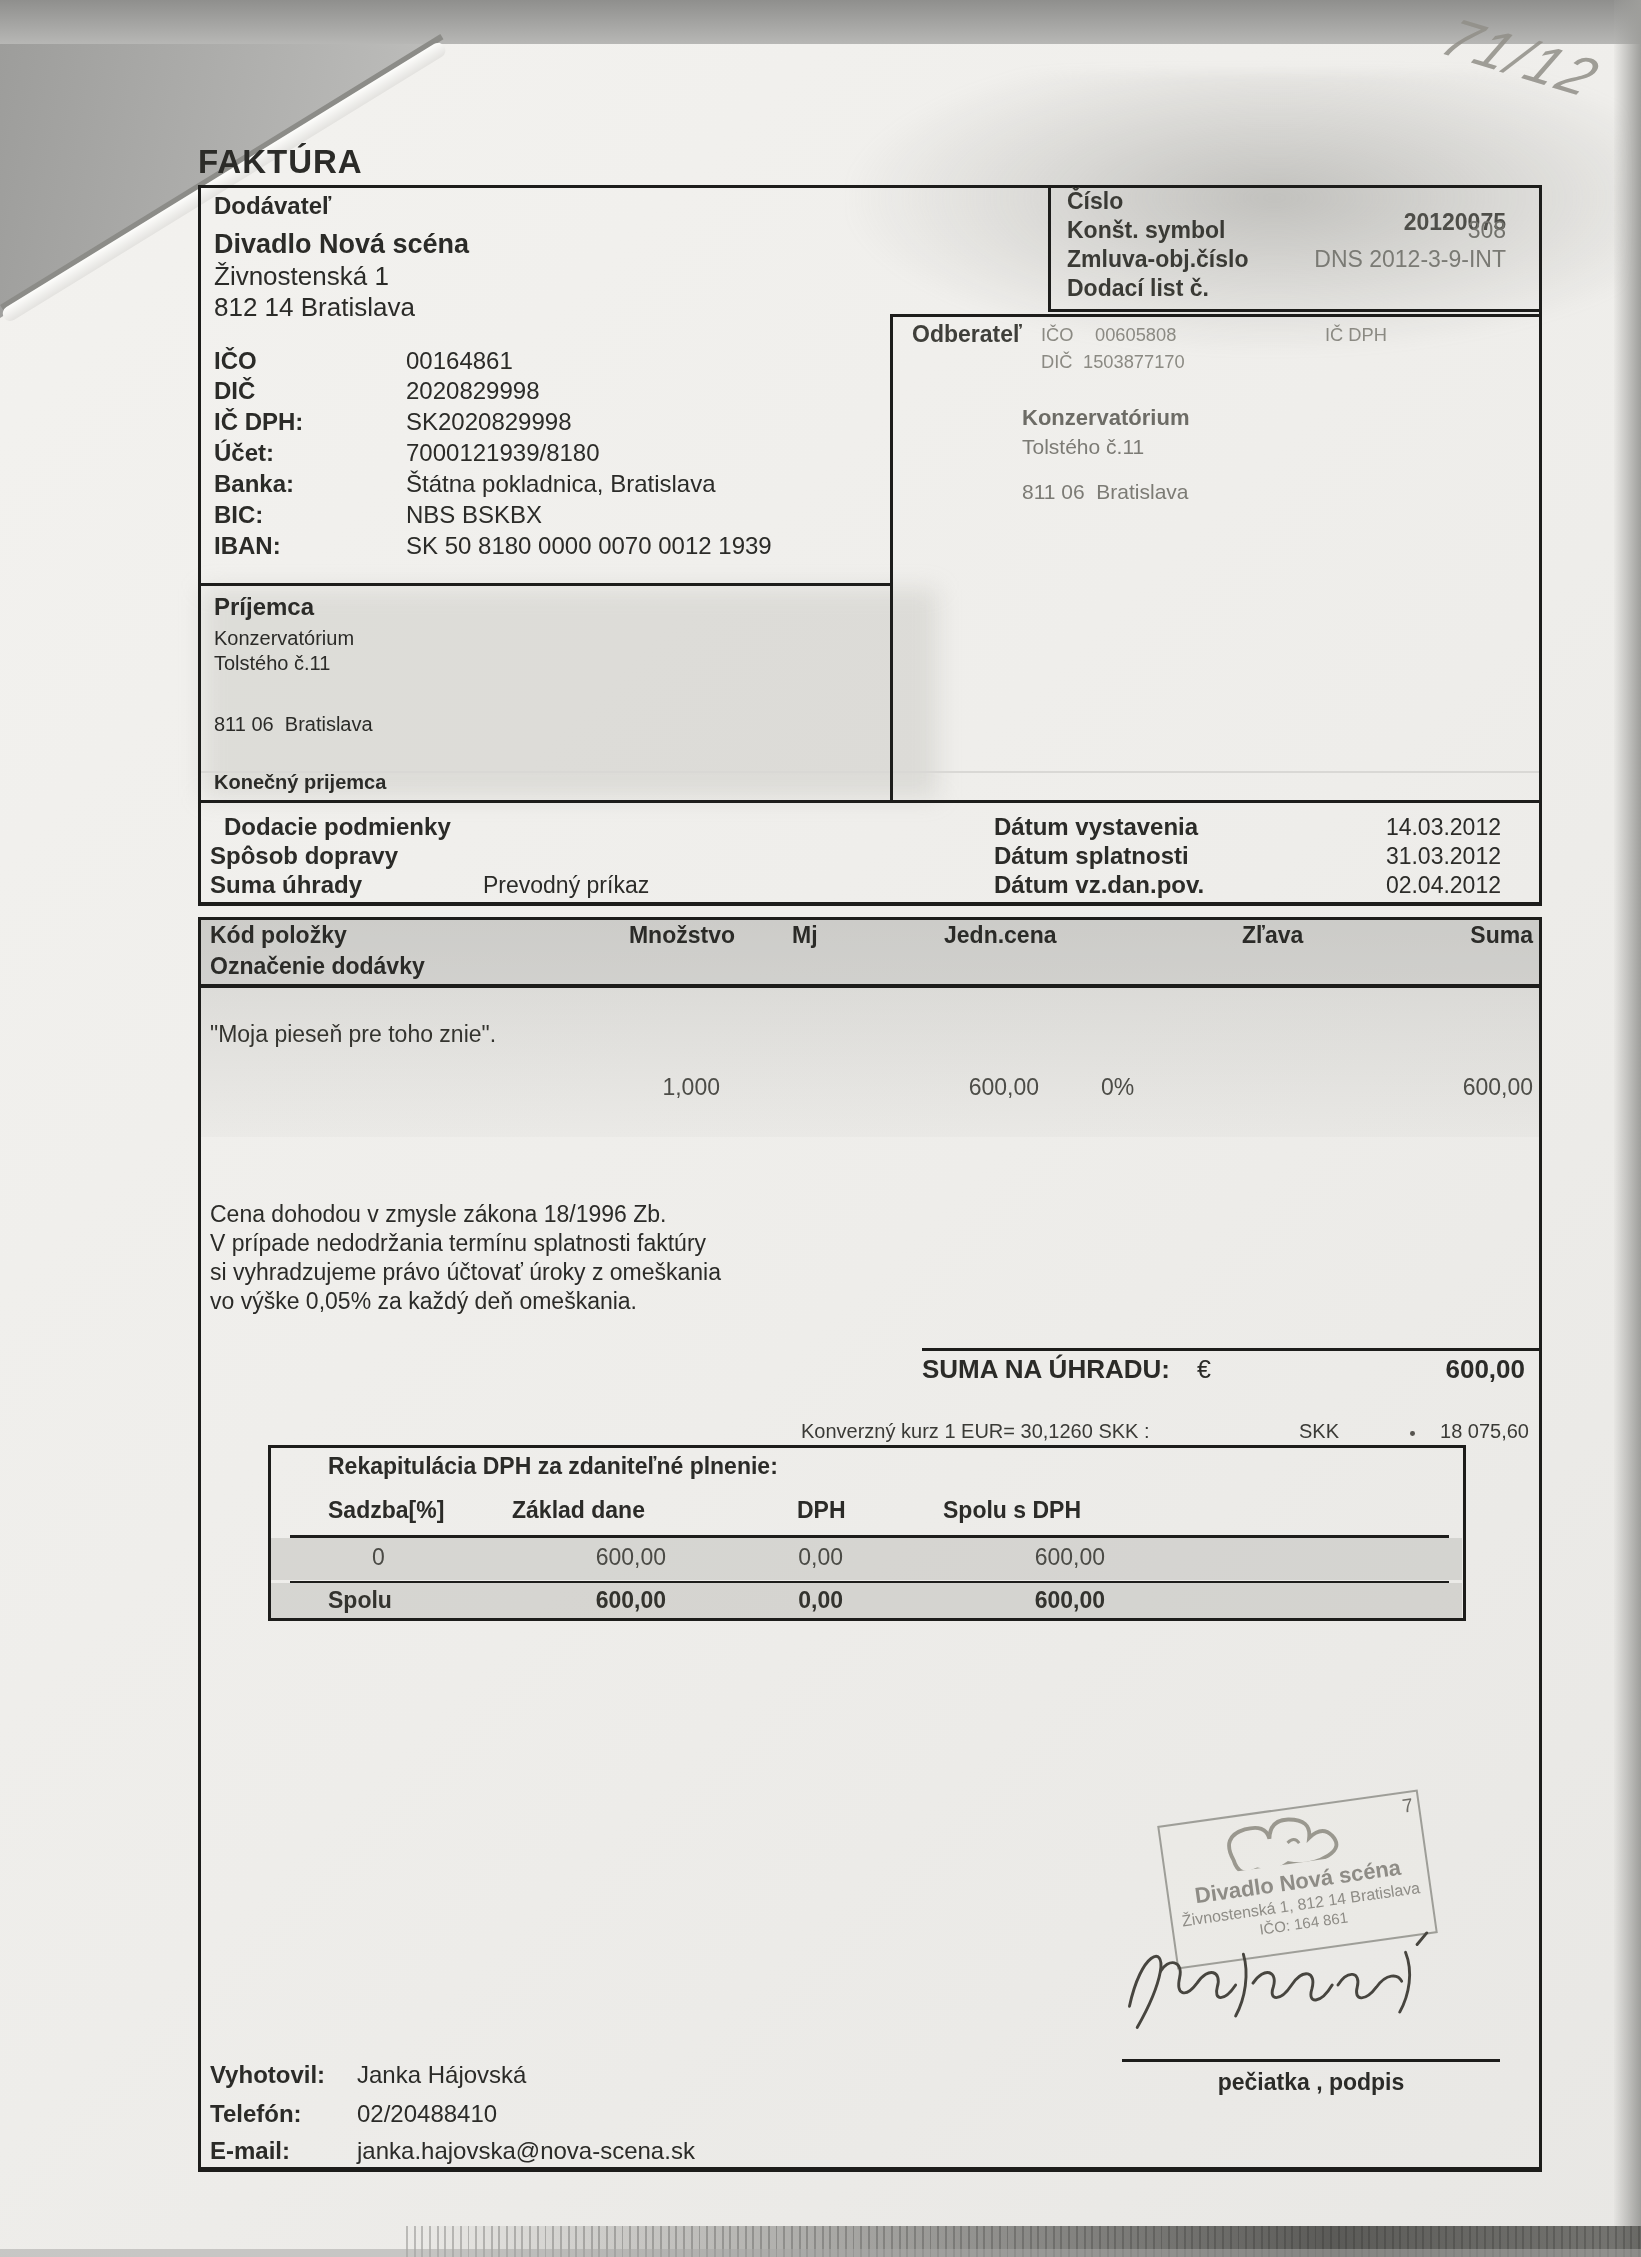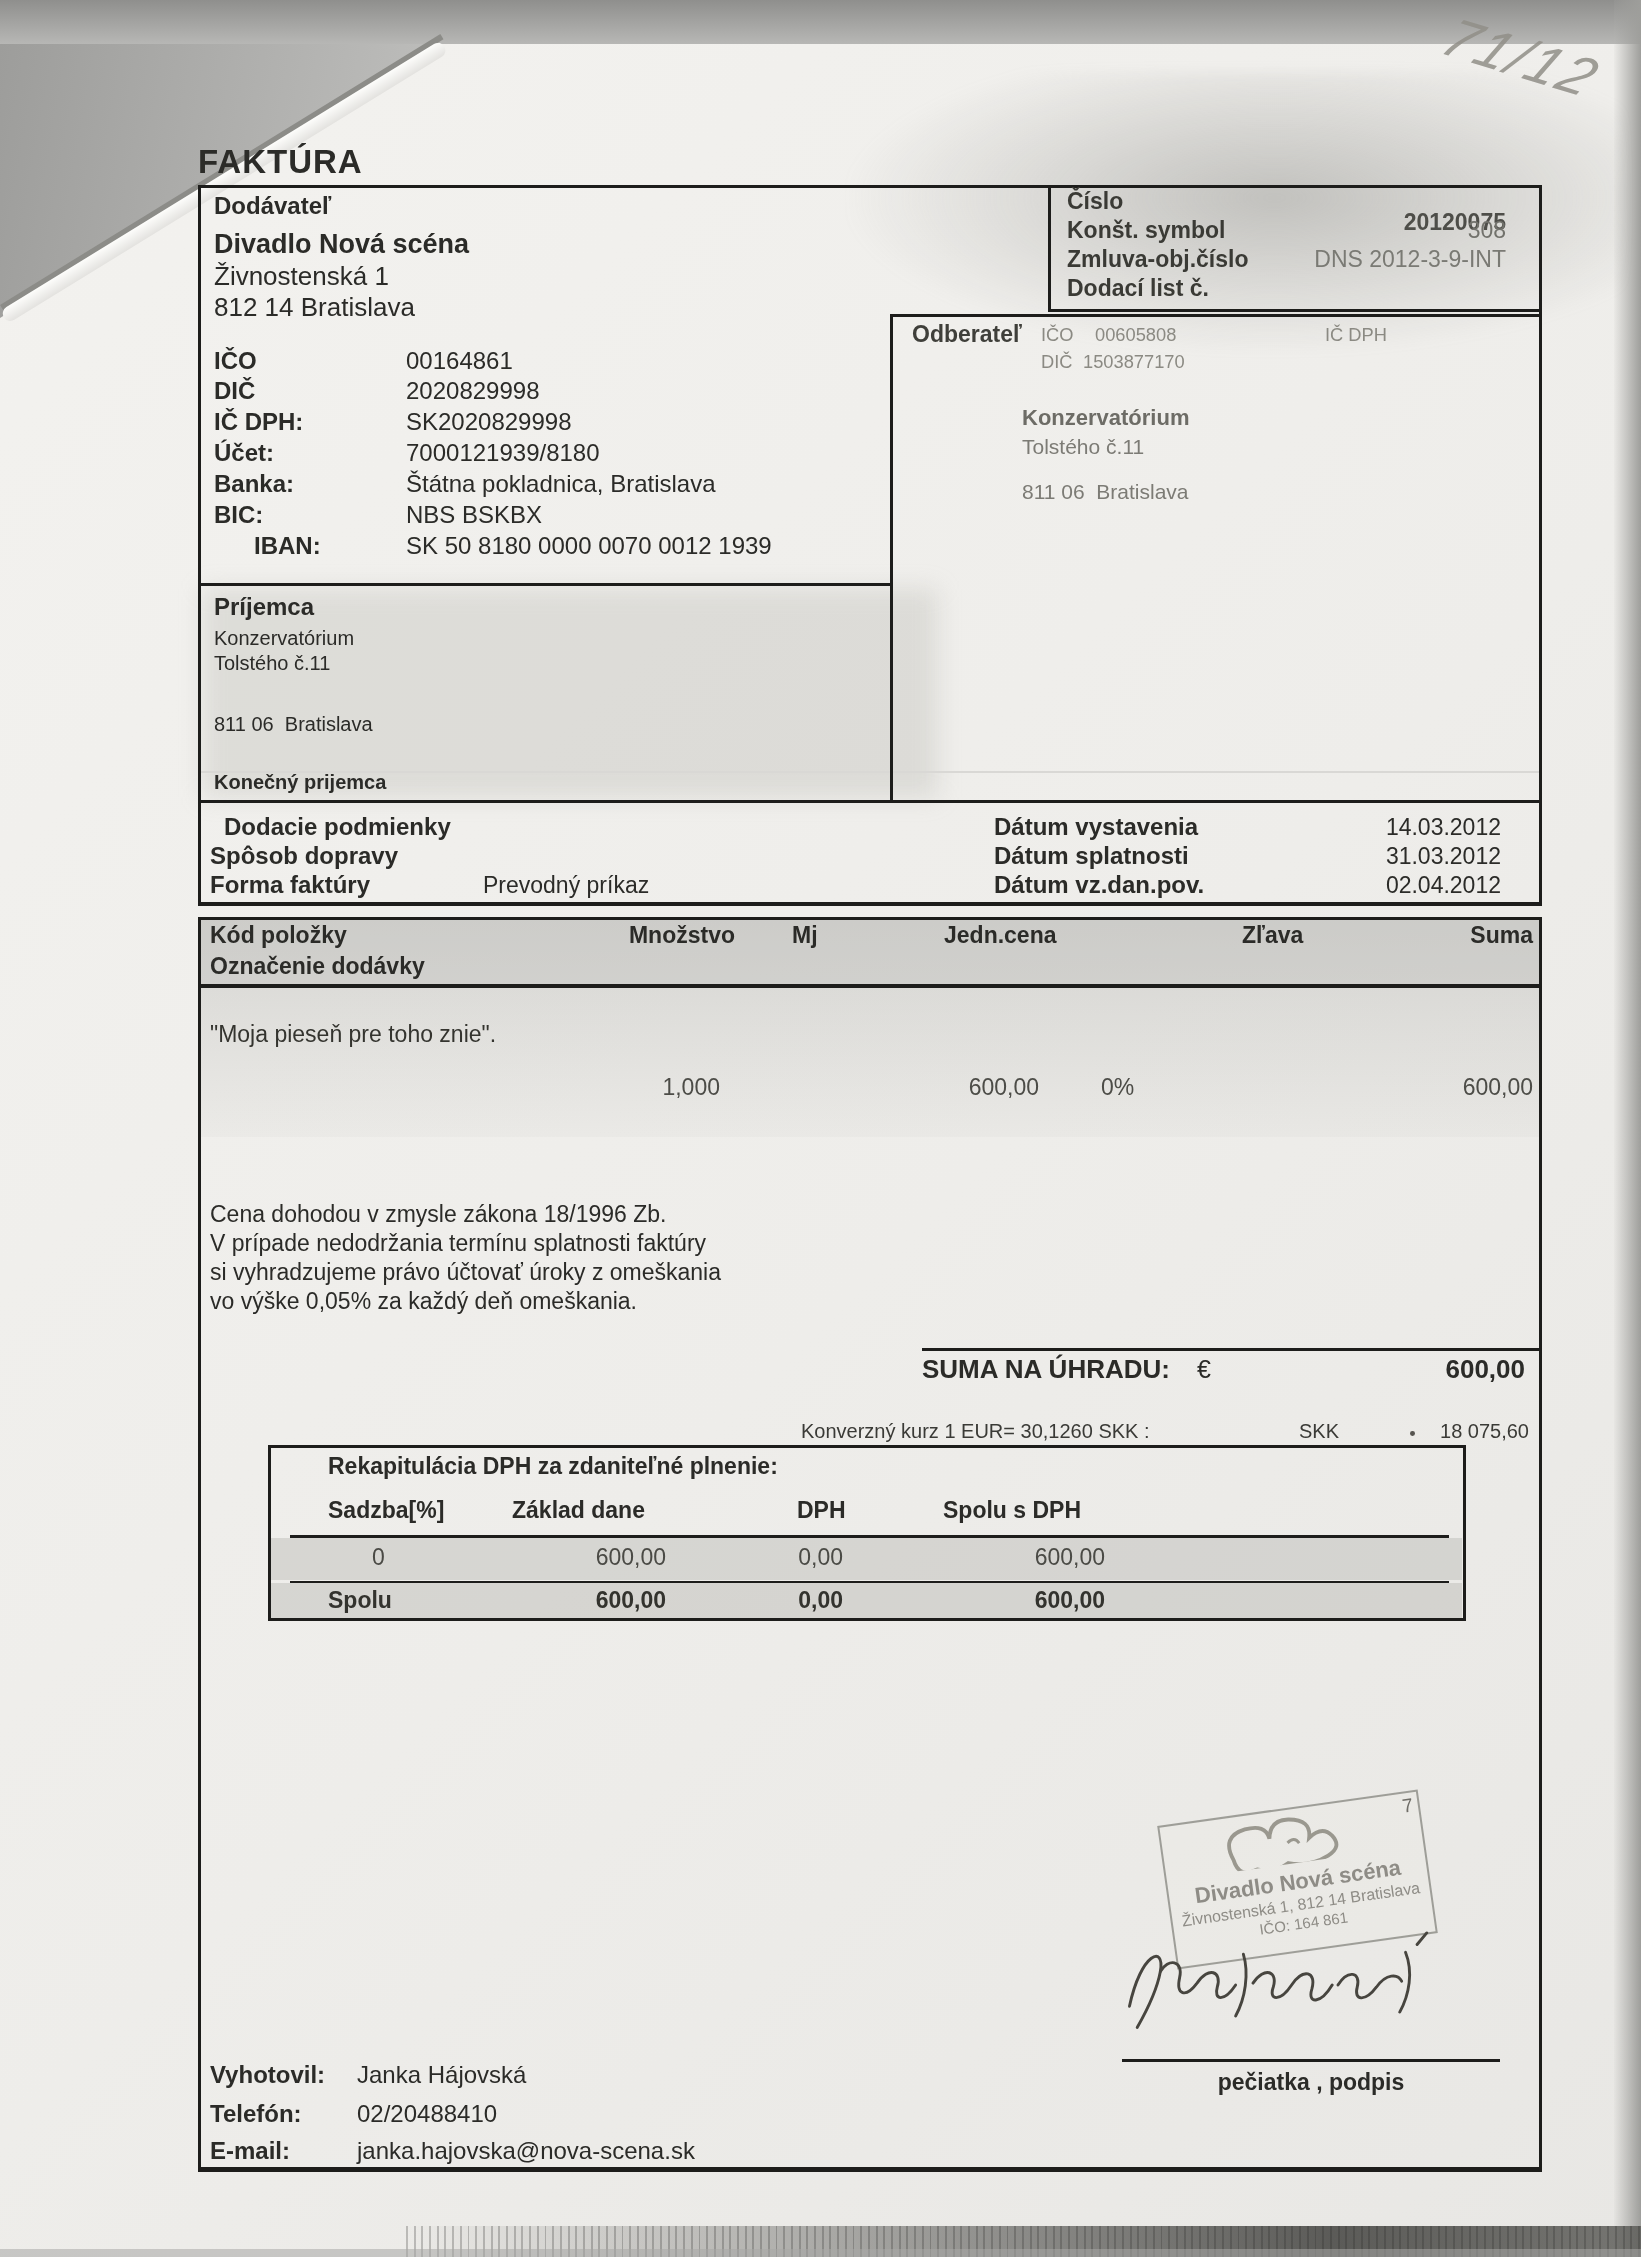--- a/index.html
+++ b/index.html
@@ -85,21 +85,21 @@
   <span class="t b" style="left:214px;top:378px;font-size:24px;">DIČ</span>
   <span class="t" style="left:406px;top:378px;font-size:24px;">2020829998</span>
   <span class="t b" style="left:214px;top:409px;font-size:24px;">IČ DPH:</span>
   <span class="t" style="left:406px;top:409px;font-size:24px;">SK2020829998</span>
   <span class="t b" style="left:214px;top:440px;font-size:24px;">Účet:</span>
   <span class="t" style="left:406px;top:440px;font-size:24px;">7000121939/8180</span>
   <span class="t b" style="left:214px;top:471px;font-size:24px;">Banka:</span>
   <span class="t" style="left:406px;top:471px;font-size:24px;">Štátna pokladnica, Bratislava</span>
   <span class="t b" style="left:214px;top:502px;font-size:24px;">BIC:</span>
   <span class="t" style="left:406px;top:502px;font-size:24px;">NBS BSKBX</span>
-  <span class="t b" style="left:214px;top:533px;font-size:24px;margin-left:40px;">IBAN:</span>
+  <span class="t b" style="left:214px;top:533px;font-size:24px;">IBAN:</span>
   <span class="t" style="left:406px;top:533px;font-size:24px;">SK 50 8180 0000 0070 0012 1939</span>
 
   <span class="t b" style="left:1067px;top:189px;font-size:23px;color:#3a3a35;">Číslo</span>
   <span class="t b" style="right:135px;top:189px;font-size:23px;color:#4e4e49;margin-top:21px;">20120075</span>
   <span class="t b" style="left:1067px;top:218px;font-size:23px;color:#3a3a35;">Konšt. symbol</span>
   <span class="t" style="right:135px;top:218px;font-size:23px;color:#72726c;">308</span>
   <span class="t b" style="left:1067px;top:247px;font-size:23px;color:#3a3a35;">Zmluva-obj.číslo</span>
   <span class="t" style="right:135px;top:247px;font-size:23px;color:#7a7a74;">DNS 2012-3-9-INT</span>
   <span class="t b" style="left:1067px;top:276px;font-size:23px;color:#3a3a35;">Dodací list č.</span>
   <span class="t" style="right:135px;top:276px;font-size:23px;color:#7a7a74;"></span>
@@ -115,21 +115,21 @@
   <span class="t gray-cell" style="left:1022px;top:481px;font-size:21px;">811 06  Bratislava</span>
 
   <span class="t b" style="left:214px;top:594px;font-size:24px;">Príjemca</span>
   <span class="t" style="left:214px;top:628px;font-size:20px;">Konzervatórium</span>
   <span class="t" style="left:214px;top:653px;font-size:20px;">Tolstého č.11</span>
   <span class="t" style="left:214px;top:714px;font-size:20px;">811 06  Bratislava</span>
   <span class="t b" style="left:214px;top:772px;font-size:20px;">Konečný prijemca</span>
 
   <span class="t b" style="left:224px;top:814px;font-size:24px;">Dodacie podmienky</span>
   <span class="t b" style="left:210px;top:843px;font-size:24px;">Spôsob dopravy</span>
-  <span class="t b" style="left:210px;top:872px;font-size:24px;">Forma faktúry</span>
+  <span class="t b" style="left:210px;top:872px;font-size:24px;">Suma úhrady</span>
   <span class="t" style="left:483px;top:873px;font-size:23px;">Prevodný príkaz</span>
   <span class="t b" style="left:994px;top:814px;font-size:24px;text-align:center;">Dátum vystavenia</span>
   <span class="t" style="right:140px;top:815px;font-size:23px;">14.03.2012</span>
   <span class="t b" style="left:994px;top:843px;font-size:24px;">Dátum splatnosti</span>
   <span class="t" style="right:140px;top:844px;font-size:23px;">31.03.2012</span>
   <span class="t b" style="left:994px;top:872px;font-size:24px;">Dátum vz.dan.pov.</span>
   <span class="t" style="right:140px;top:873px;font-size:23px;">02.04.2012</span>
 
   <div class="band" style="left:200px;top:919px;width:1340px;height:66px;background:rgba(190,190,186,.35);"></div>
   <div class="hline" style="left:198px;top:917px;width:1344px;height:2.9px;"></div>

